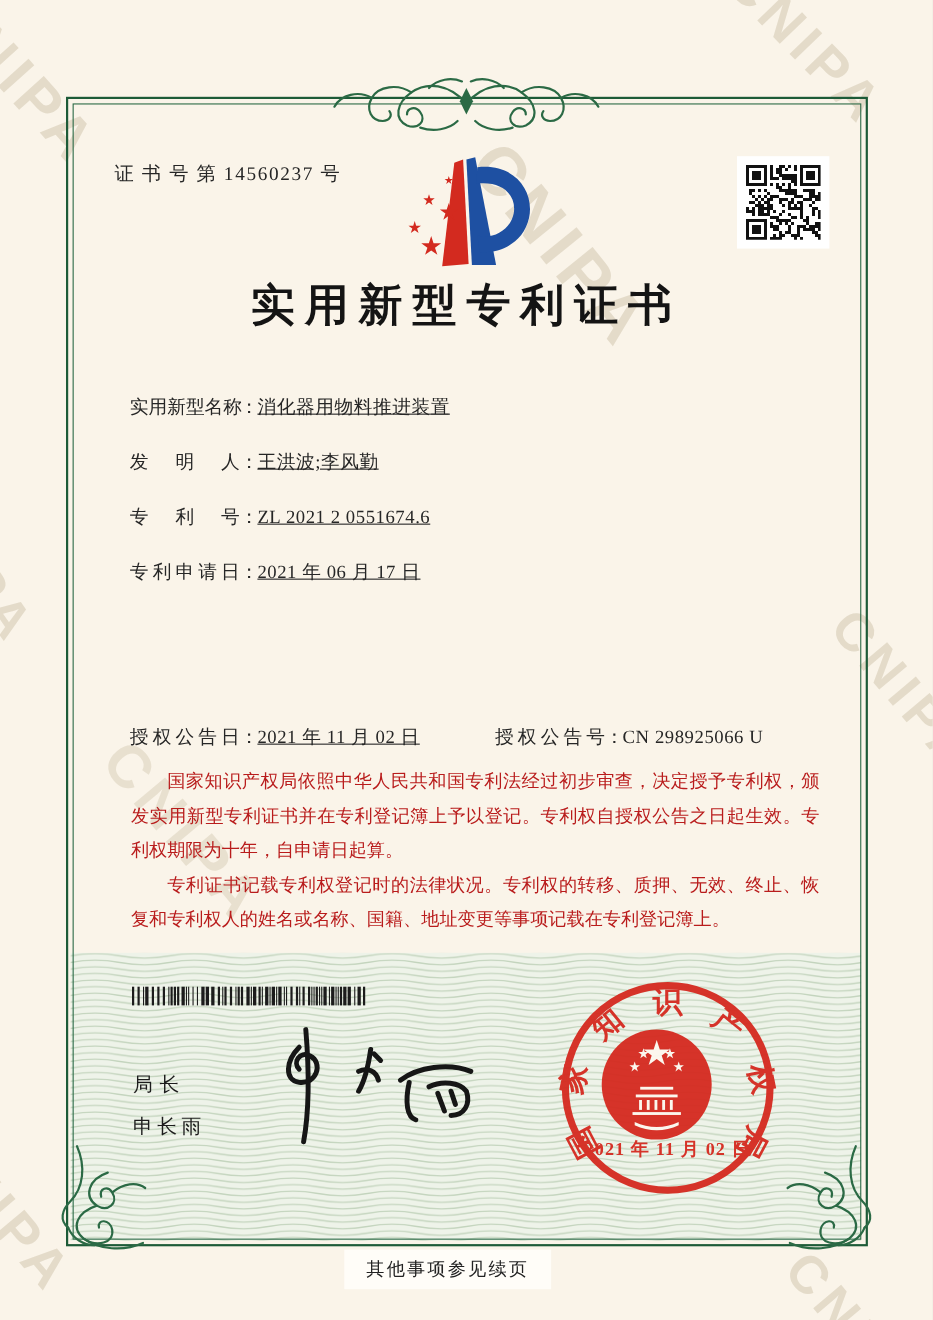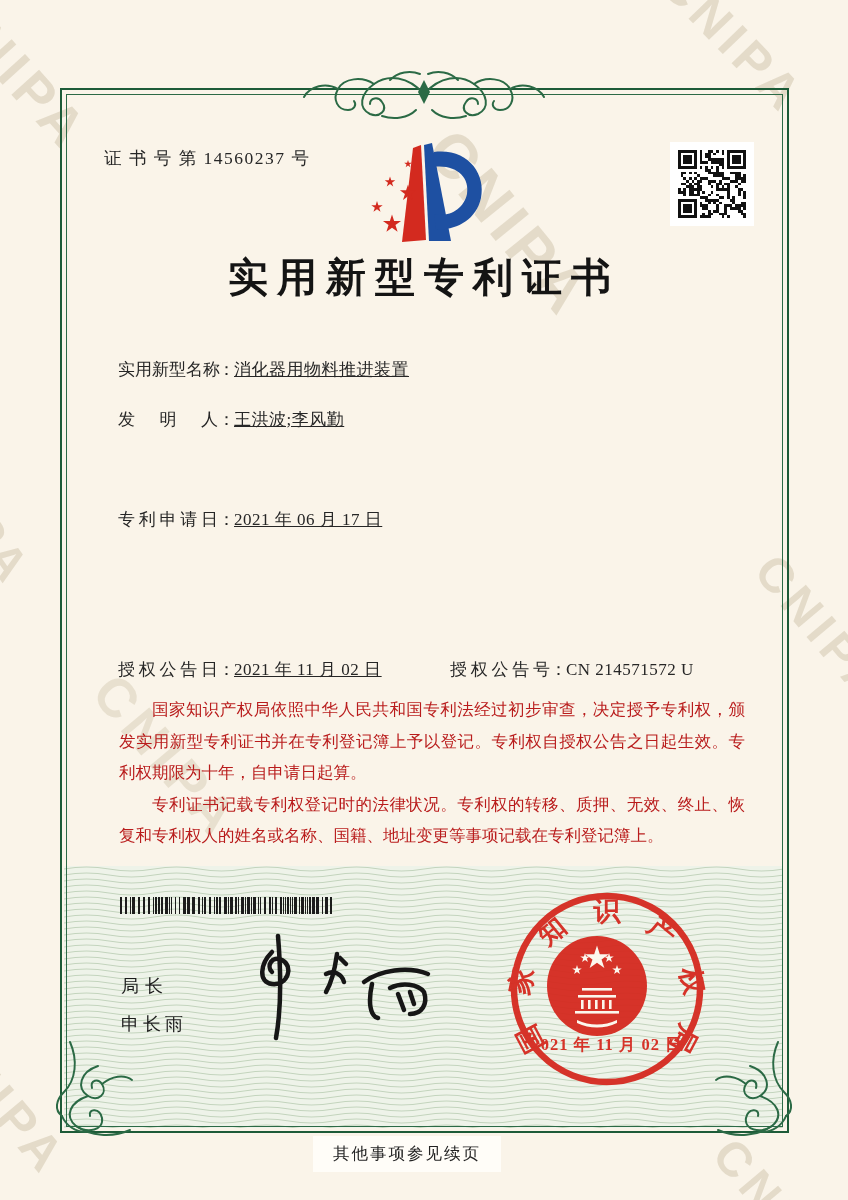--- a/index.html
+++ b/index.html
@@ -377,27 +377,30 @@
   </div>
 
   <div class="title">实用新型专利证书</div>
 
   <div class="row r1">
     <span class="flabel">实用新型名称</span><span class="colon">：</span><span class="fvalue">消化器用物料推进装置</span>
   </div>
   <div class="row r2">
     <span class="flabel">发明人</span><span class="colon">：</span><span class="fvalue">王洪波;李风勤</span>
   </div>
+  <div class="row r3">
+    <span class="flabel">专利号</span><span class="colon">：</span><span class="fvalue">ZL 2021 2 0551674.6</span>
+  </div>
   <div class="row r4">
     <span class="flabel">专利申请日</span><span class="colon">：</span><span class="fvalue">2021 年 06 月 17 日</span>
   </div>
   <div class="row r7">
     <span class="flabel">授权公告日</span><span class="colon">：</span><span class="fvalue">2021 年 11 月 02 日</span>
     <span class="grp2">
-      <span class="flabel">授权公告号</span><span class="colon">：</span><span class="fvalue">CN 214571572 U</span>
+      <span class="flabel">授权公告号</span><span class="colon">：</span><span class="fvalue">CN 298925066 U</span>
     </span>
   </div>
 
   <div class="body-text">
     <p>国家知识产权局依照中华人民共和国专利法经过初步审查，决定授予专利权，颁发实用新型专利证书并在专利登记簿上予以登记。专利权自授权公告之日起生效。专利权期限为十年，自申请日起算。</p>
     <p>专利证书记载专利权登记时的法律状况。专利权的转移、质押、无效、终止、恢复和专利权人的姓名或名称、国籍、地址变更等事项记载在专利登记簿上。</p>
   </div>
 
   <div class="barcode" id="barcode"><i style="width: 2px;"></i><b style="width: 3px;"></b><i style="width: 2px;"></i><b style="width: 3px;"></b><i style="width: 1px;"></i><b style="width: 1px;"></b><i style="width: 3px;"></i><b style="width: 3px;"></b><i style="width: 2px;"></i><b style="width: 3px;"></b><i style="width: 2px;"></i><b style="width: 3px;"></b><i style="width: 2px;"></i><b style="width: 3px;"></b><i style="width: 1px;"></i><b style="width: 1px;"></b><i style="width: 2px;"></i><b style="width: 1px;"></b><i style="width: 2px;"></i><b style="width: 1px;"></b><i style="width: 2px;"></i><b style="width: 2px;"></b><i style="width: 3px;"></i><b style="width: 1px;"></b><i style="width: 1px;"></i><b style="width: 1px;"></b><i style="width: 1px;"></i><b style="width: 3px;"></b><i style="width: 1px;"></i><b style="width: 3px;"></b><i style="width: 1px;"></i><b style="width: 3px;"></b><i style="width: 3px;"></i><b style="width: 1px;"></b><i style="width: 3px;"></i><b style="width: 2px;"></b><i style="width: 3px;"></i><b style="width: 3px;"></b><i style="width: 2px;"></i><b style="width: 2px;"></b><i style="width: 1px;"></i><b style="width: 1px;"></b><i style="width: 2px;"></i><b style="width: 3px;"></b><i style="width: 2px;"></i><b style="width: 3px;"></b><i style="width: 1px;"></i><b style="width: 1px;"></b><i style="width: 2px;"></i><b style="width: 1px;"></b><i style="width: 2px;"></i><b style="width: 3px;"></b><i style="width: 3px;"></i><b style="width: 1px;"></b><i style="width: 1px;"></i><b style="width: 1px;"></b><i style="width: 3px;"></i><b style="width: 2px;"></b><i style="width: 2px;"></i><b style="width: 1px;"></b><i style="width: 1px;"></i><b style="width: 2px;"></b><i style="width: 3px;"></i><b style="width: 1px;"></b><i style="width: 1px;"></i><b style="width: 1px;"></b><i style="width: 3px;"></i><b style="width: 1px;"></b><i style="width: 1px;"></i><b style="width: 1px;"></b><i style="width: 3px;"></i><b style="width: 2px;"></b><i style="width: 1px;"></i><b style="width: 1px;"></b><i style="width: 1px;"></i><b style="width: 3px;"></b><i style="width: 2px;"></i><b style="width: 3px;"></b><i style="width: 2px;"></i><b style="width: 1px;"></b><i style="width: 1px;"></i><b style="width: 2px;"></b><i style="width: 2px;"></i><b style="width: 3px;"></b><i style="width: 2px;"></i><b style="width: 1px;"></b><i style="width: 1px;"></i><b style="width: 1px;"></b><i style="width: 1px;"></i><b style="width: 1px;"></b><i style="width: 2px;"></i><b style="width: 1px;"></b><i style="width: 1px;"></i><b style="width: 1px;"></b><i style="width: 1px;"></i><b style="width: 1px;"></b><i style="width: 3px;"></i><b style="width: 2px;"></b><i style="width: 1px;"></i><b style="width: 1px;"></b><i style="width: 3px;"></i><b style="width: 1px;"></b><i style="width: 1px;"></i><b style="width: 1px;"></b><i style="width: 1px;"></i><b style="width: 1px;"></b><i style="width: 2px;"></i><b style="width: 1px;"></b><i style="width: 3px;"></i><b style="width: 1px;"></b><i style="width: 3px;"></i><b style="width: 3px;"></b><i style="width: 1px;"></i><b style="width: 2px;"></b><i style="width: 3px;"></i><b style="width: 2px;"></b><i style="width: 2px;"></i><b style="width: 2px;"></b></div>
 

